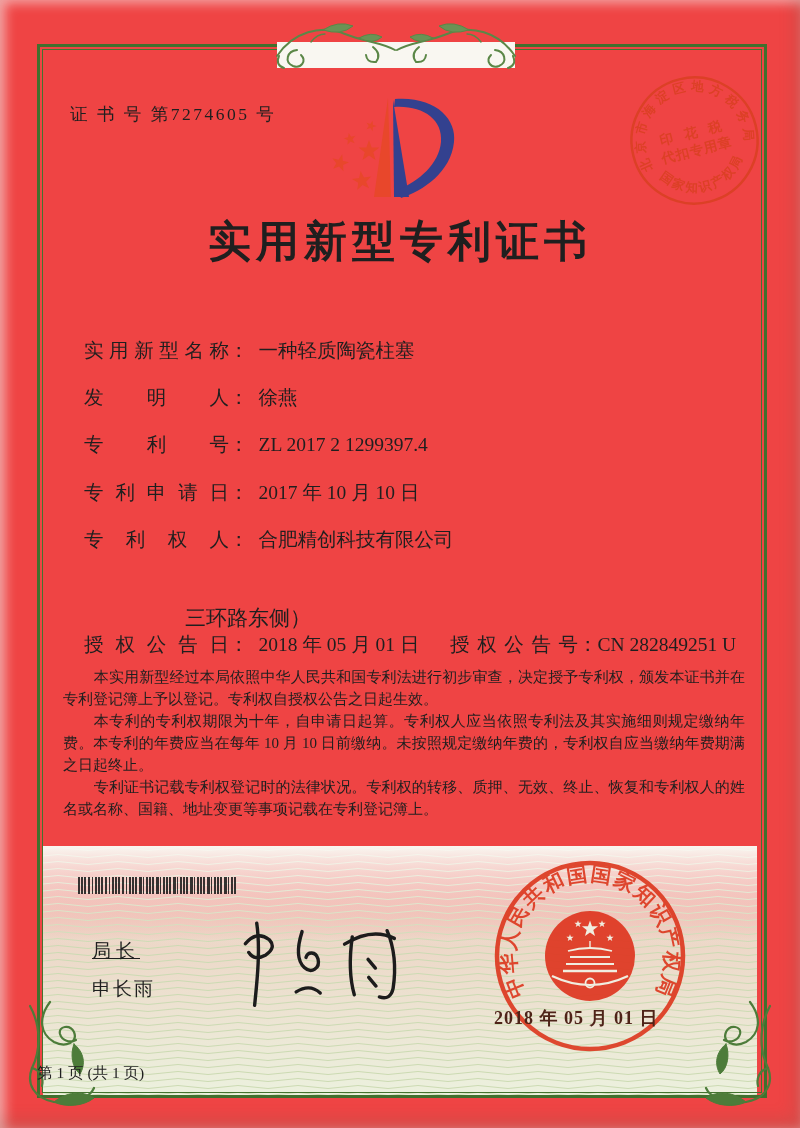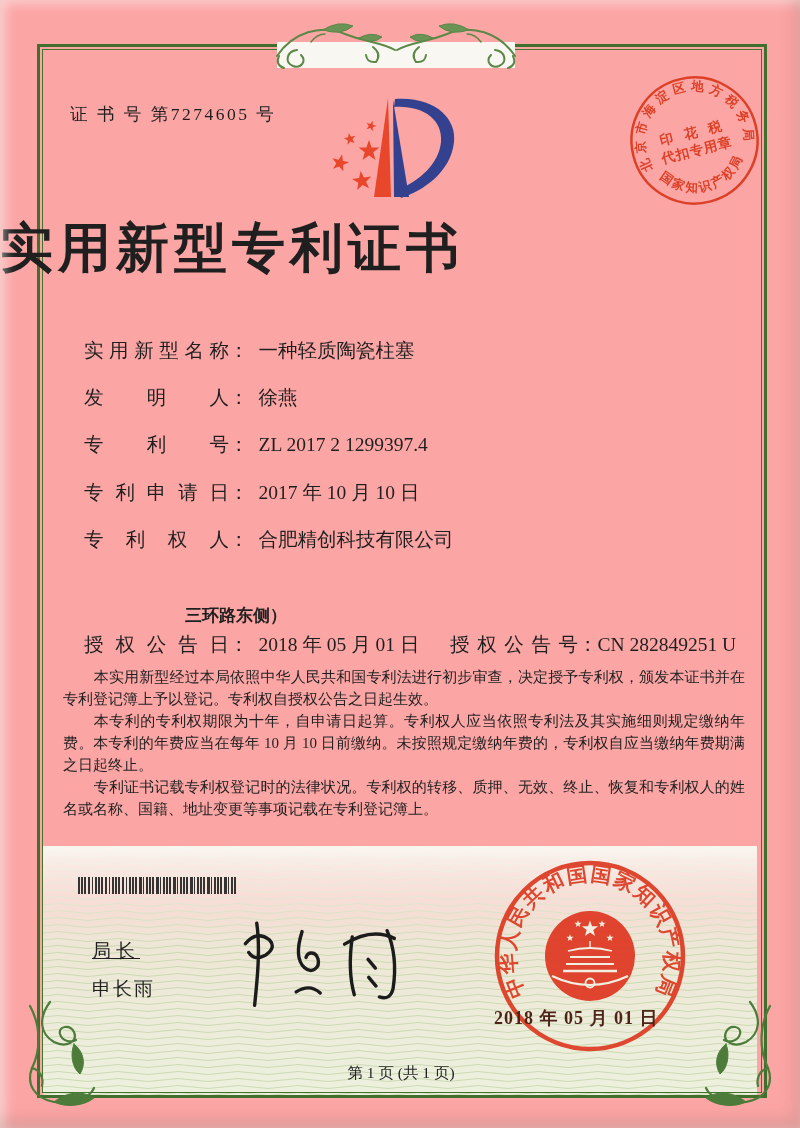--- a/index.html
+++ b/index.html
@@ -1,45 +1,45 @@
 <!DOCTYPE html>
 <html><head>
 <meta charset="utf-8">
 <style>
   html,body{margin:0;padding:0;background:#e9e7e2;}
-  .page{position:relative;width:800px;height:1128px;background:#fca5a5;overflow:hidden;
+  .page{position:relative;width:800px;height:1128px;background:#ef4444;overflow:hidden;
         font-family:"Liberation Serif","DejaVu Serif",serif;color:#1f1f1f;}
   .frame{position:absolute;left:37px;top:44px;width:724px;height:1048px;border:3px solid #41702e;}
   .frame-inner{position:absolute;inset:2px;border:1px solid #44732f;}
   .band{position:absolute;left:43px;top:846px;width:714px;height:249px;
         background:linear-gradient(180deg,rgba(236,241,222,0) 0,rgba(236,241,222,.85) 95px,#ecf1de 100%);}
   .band svg{position:absolute;inset:0;}
   .wave{fill:none;stroke:#ccdbb3;stroke-width:1;}
   .band-fade{position:absolute;left:43px;top:846px;width:714px;height:100px;
         background:linear-gradient(180deg,#f9f7f1 0,rgba(249,247,241,0) 100%);}
   .certno{position:absolute;left:70px;top:102px;font-size:17.5px;letter-spacing:2.5px;}
-  .title{position:absolute;left:0;top:213px;width:800px;
-         font-size:53px;font-weight:bold;letter-spacing:5px;}
+  .title{position:absolute;left:0;top:213px;width:800px;text-align:center;
+         font-size:43px;font-weight:bold;letter-spacing:5px;}
   .row{position:absolute;left:84px;font-size:19.5px;white-space:nowrap;}
   .row .lab{display:inline-block;width:145px;text-align:justify;text-align-last:justify;vertical-align:bottom;}
   .row .val{margin-left:10px;}
   .row-right{position:absolute;left:450px;font-size:19.5px;white-space:nowrap;}
   .row-right .lab{display:inline-block;width:128px;text-align:justify;text-align-last:justify;vertical-align:bottom;}
-  .addr2{position:absolute;left:185px;top:604px;font-size:17px;font-weight:bold;}
+  .addr2{position:absolute;left:185px;top:604px;font-size:21px;}
   .paras{position:absolute;left:63px;top:666px;width:682px;text-align:justify;}
   .paras p{margin:0;font-size:15px;line-height:22px;text-indent:2.05em;}
   .barcode{position:absolute;left:78px;top:877px;width:160px;height:17px;opacity:.88;
      background-image:repeating-linear-gradient(90deg,#1c1c1c 0 1.6px,transparent 1.6px 3.4px),
                       repeating-linear-gradient(90deg,#1c1c1c 0 .9px,transparent .9px 5.7px);}
   .sig-title{position:absolute;left:92px;top:938px;font-size:19px;letter-spacing:5px;text-decoration:underline;}
   .sig-name{position:absolute;left:92px;top:976px;font-size:19px;letter-spacing:2px;}
   .sig-svg{position:absolute;left:225px;top:903px;transform:rotate(-2deg);}
   .seal-date{position:absolute;left:494px;top:1006px;font-size:18px;letter-spacing:1px;
              color:#4e2318;font-weight:bold;}
-  .footer{position:absolute;left:37px;top:1063px;width:728px;text-align:center;font-size:15.5px;}
+  .footer{position:absolute;left:37px;top:1063px;width:728px;font-size:15.5px;}
   .abs{position:absolute;}
   .scan-shade{position:absolute;inset:0;pointer-events:none;
      box-shadow:inset -6px -9px 16px rgba(110,105,92,.20), inset 5px 3px 12px rgba(255,255,255,.55);}
   svg text{font-family:"Liberation Serif","DejaVu Serif",serif;}
 </style>
 </head>
 <body>
 
 <div class="page">
 

